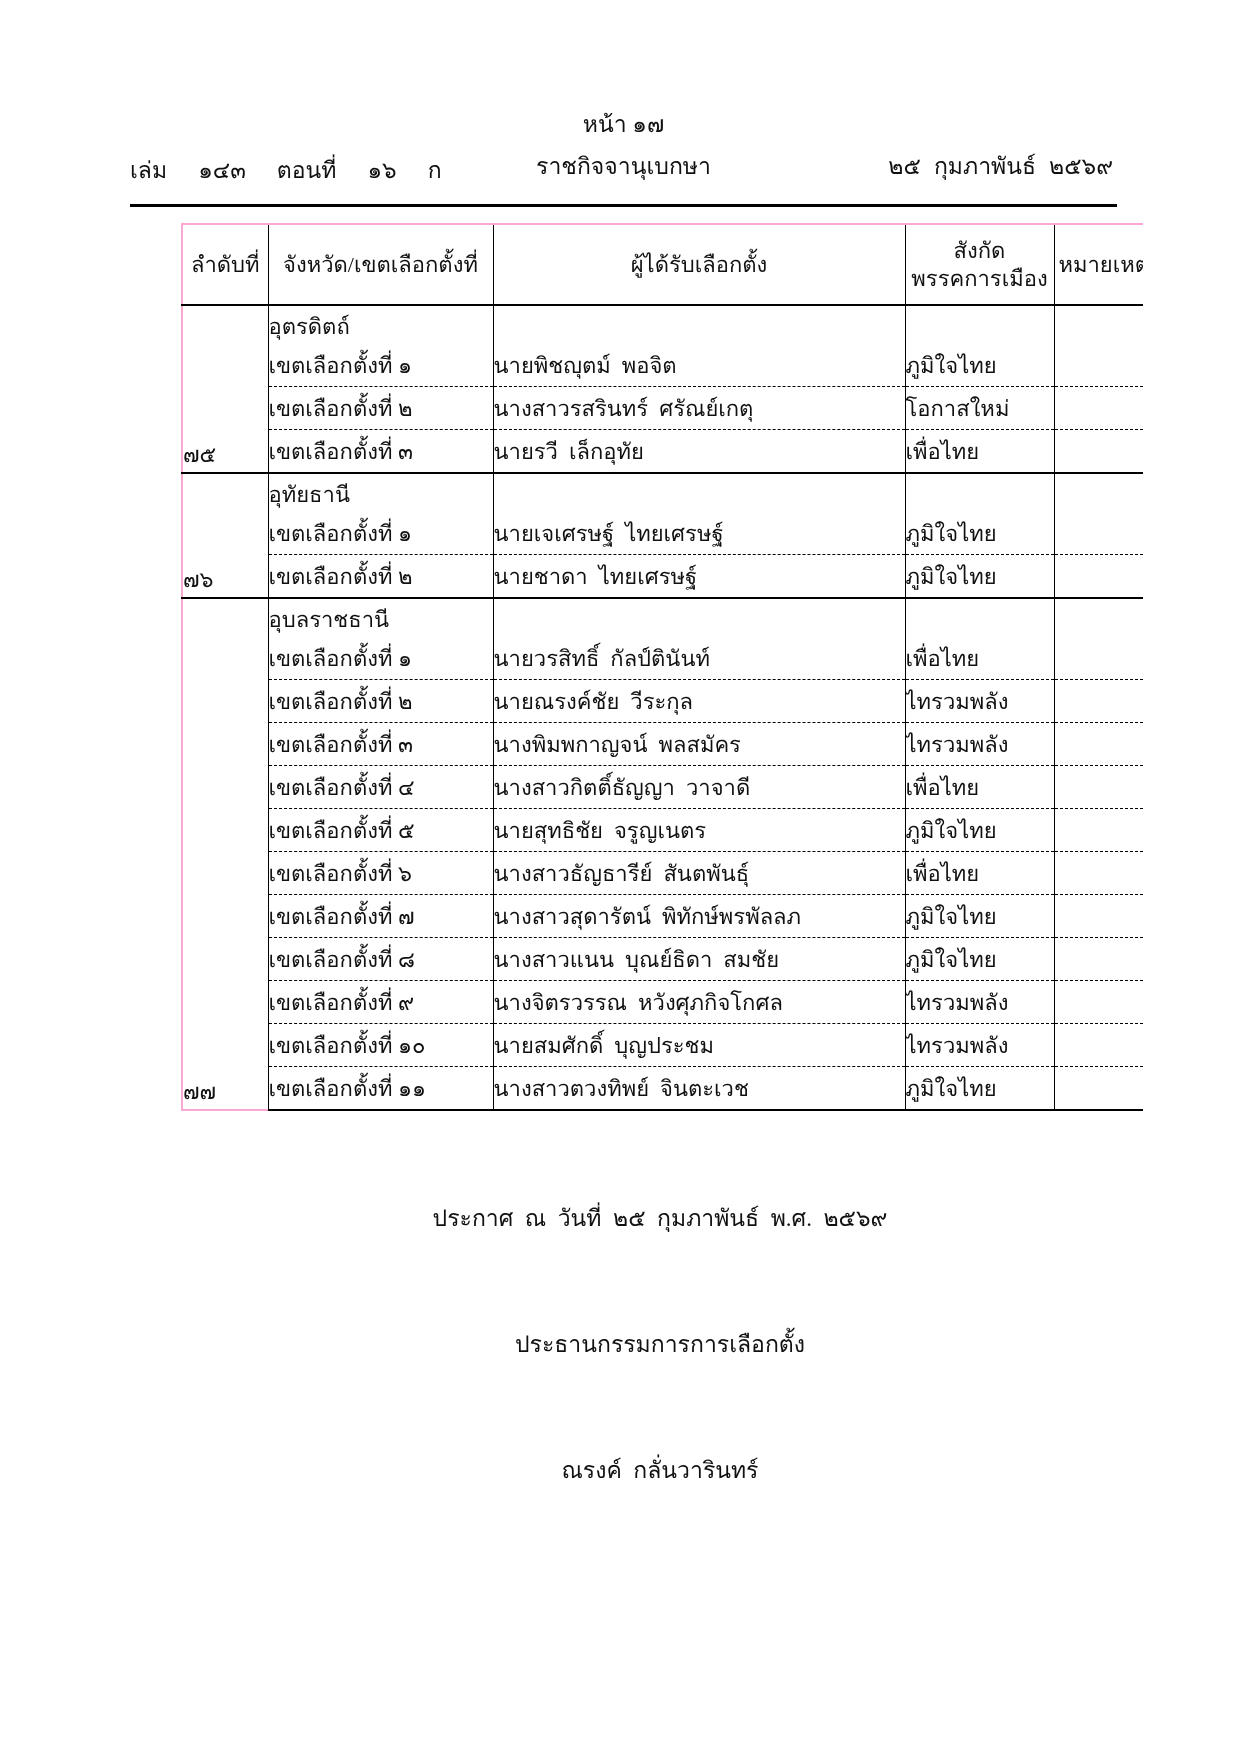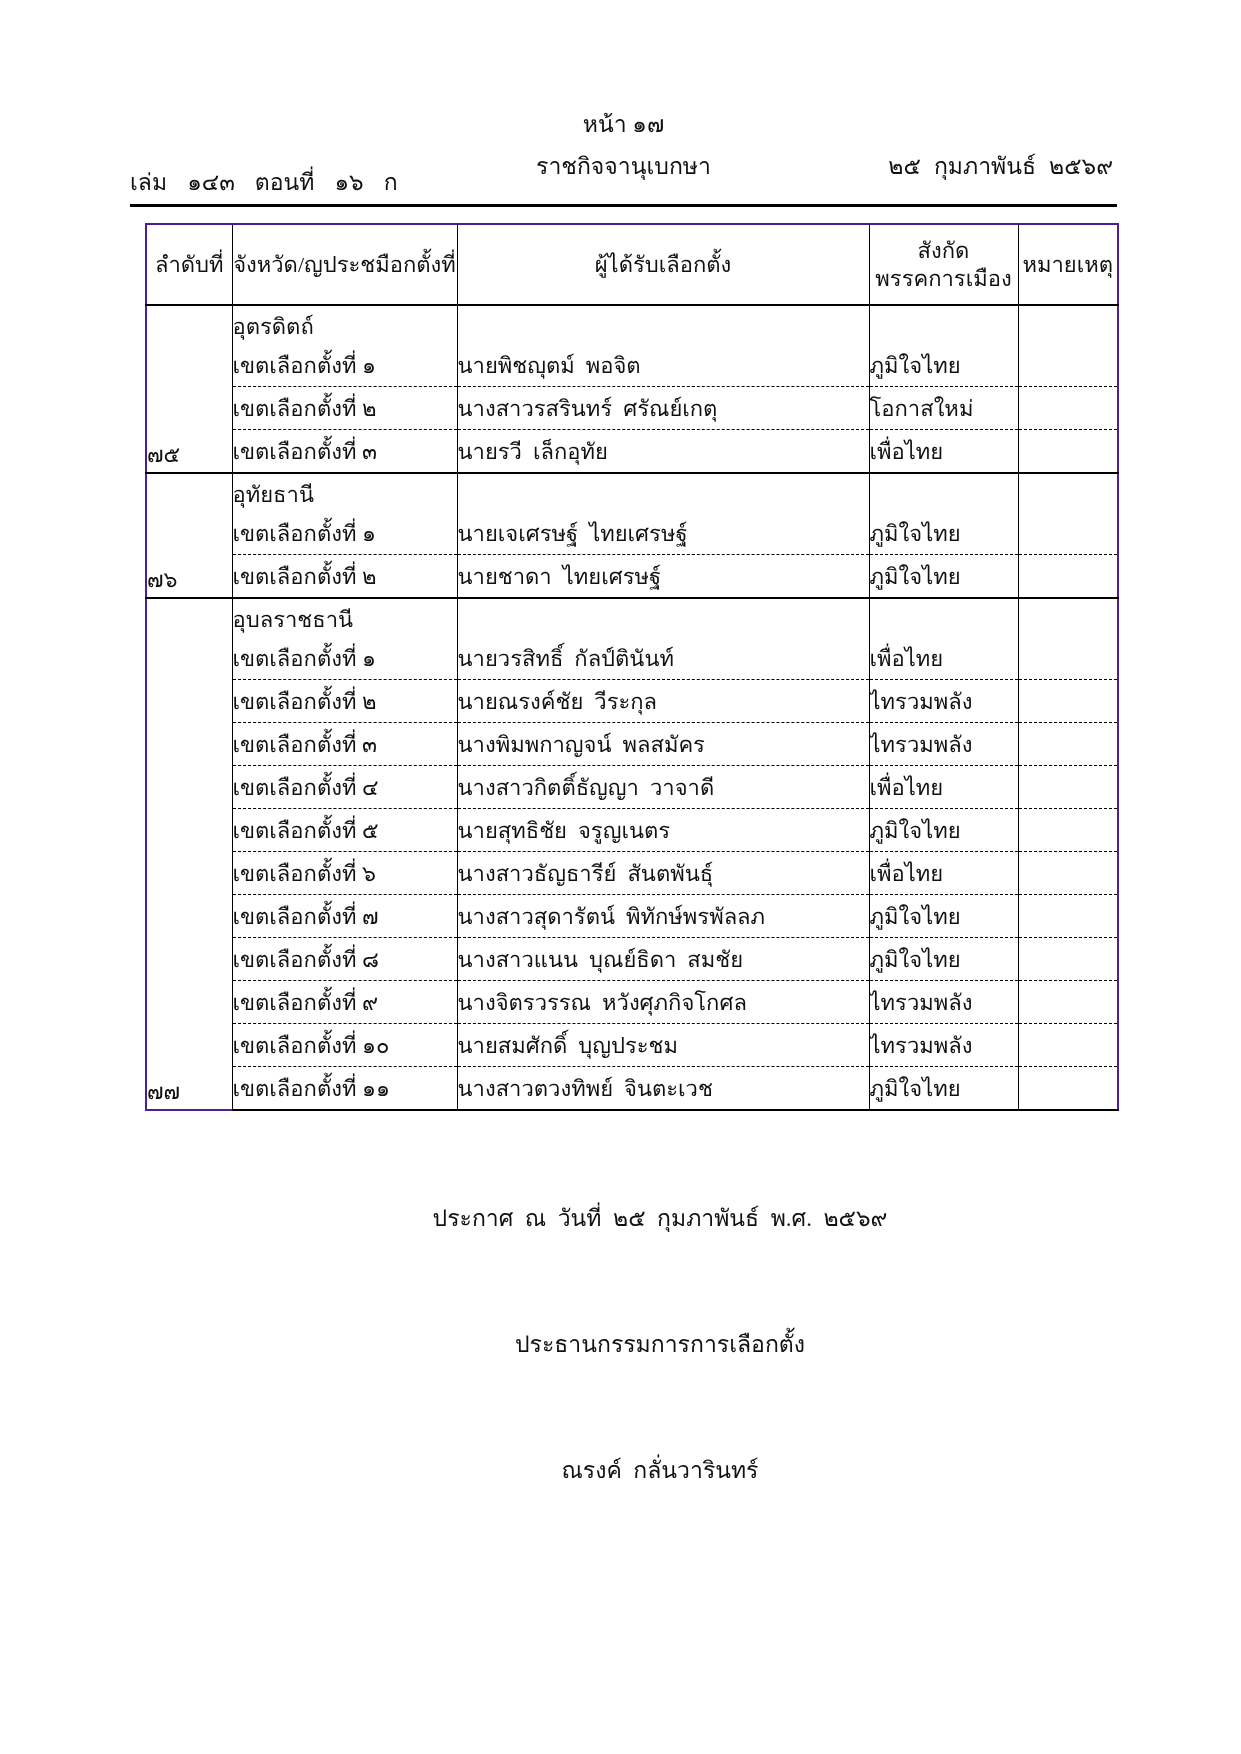--- a/index.html
+++ b/index.html
@@ -20,22 +20,22 @@
     font-size: 23px;
     white-space: pre;
   }
   .masthead-line {
     position: absolute;
     top: 148px; left: 130px; width: 987px;
     height: 32px;
     font-size: 23px;
   }
   .masthead-left {
-    position: absolute; left: 0; top: 16px;
-    display: flex; gap: 20px; white-space: pre;
+    position: absolute; left: 0; top: 4px;
+    display: flex; gap: 31px; white-space: pre;
   }
   .masthead-center {
     position: absolute; left: 0; top: 0; width: 100%;
     text-align: center; white-space: pre;
   }
   .masthead-right {
     position: absolute; right: 4px; top: 0;
     display: flex; gap: 13px; white-space: pre;
   }
   .rule {
@@ -46,21 +46,21 @@
   
   table.results {
     position: absolute;
     top: 223px; left: 145px;
     width: 972px;
     border-collapse: collapse;
     table-layout: fixed;
     font-size: 22px;
     color: #111111;
   }
-  table.results { border: 2px solid #4c1d95; }
+  table.results { border: 2px solid #f9a8d4; margin-left: 36px; }
   table.results th, table.results td {
     border-left: 1px solid #000;
     border-right: 1px solid #000;
     padding: 0;
     overflow: hidden;
     white-space: pre;
   }
   table.results thead th {
     height: 79px;
     font-weight: normal;
@@ -118,21 +118,21 @@
     <colgroup>
       <col style="width:86px">
       <col style="width:225px">
       <col style="width:412px">
       <col style="width:149px">
       <col style="width:100px">
     </colgroup>
     <thead>
       <tr>
         <th>ลำดับที่</th>
-        <th>จังหวัด/ญประชมือกตั้งที่</th>
+        <th>จังหวัด/เขตเลือกตั้งที่</th>
         <th>ผู้ได้รับเลือกตั้ง</th>
         <th><span>สังกัด</span><br><span>พรรคการเมือง</span></th>
         <th>หมายเหตุ</th>
       </tr>
     </thead>
     <tbody id="results-body">
         <tr class="province-row">
           <td class="order-cell" rowspan="4">๗๕</td>
           <td class="province-cell">อุตรดิตถ์</td>
           <td class="person-cell"></td>

